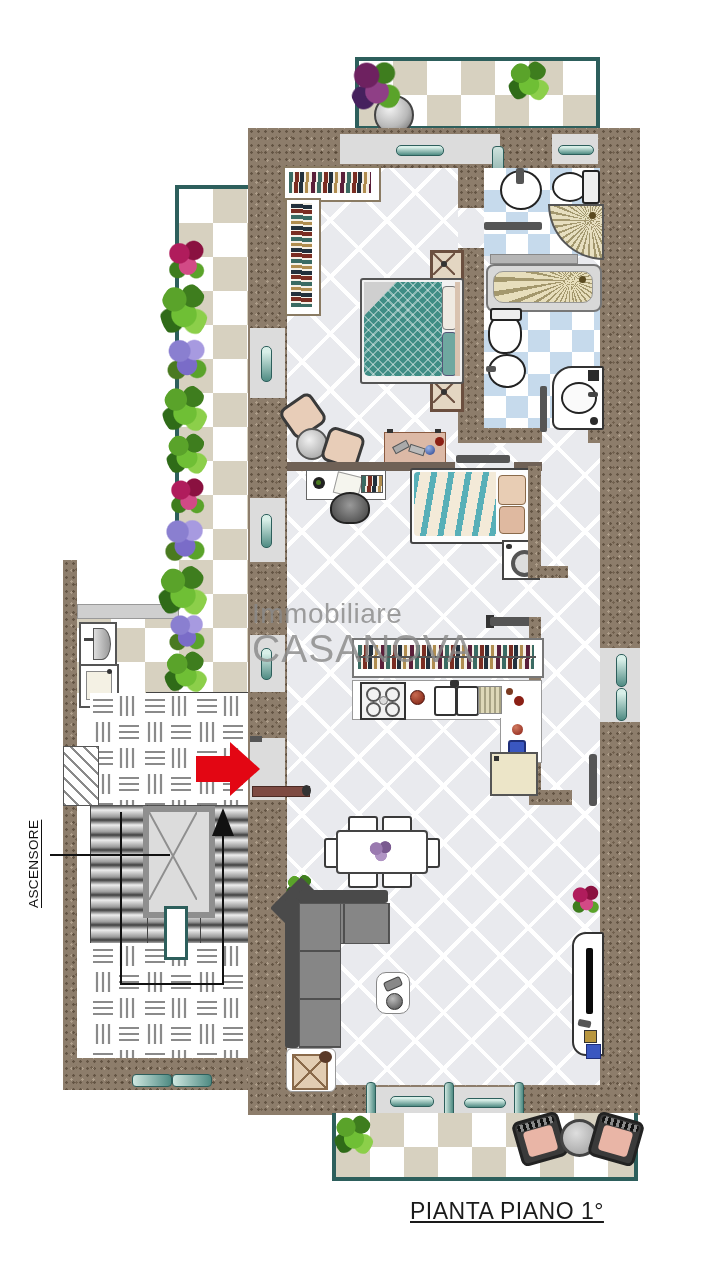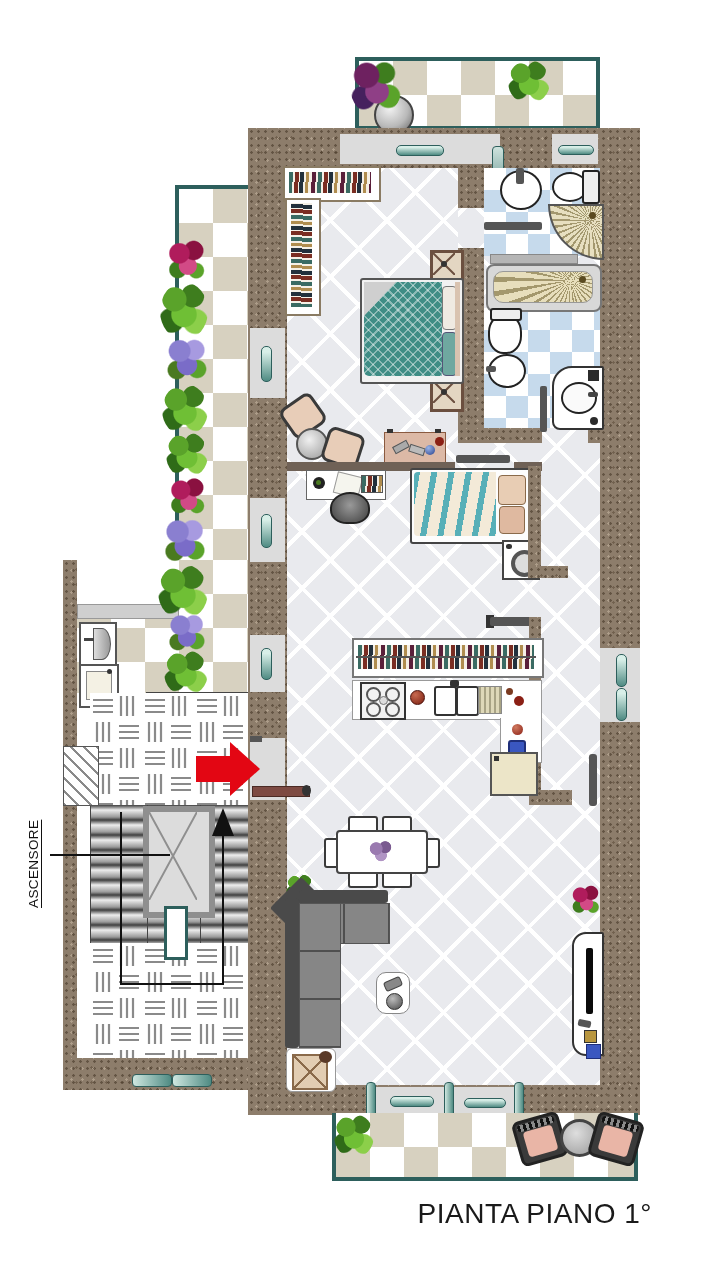--- a/index.html
+++ b/index.html
@@ -59,21 +59,21 @@
   .dchair{background:#fff;border:2px solid #3a3a3a;border-radius:3px;}
   .lounge{background:#3a3a3a;border:3px solid #222;border-radius:7px;}
   .lounge .cush{position:absolute;left:6px;right:6px;top:9px;bottom:5px;background:#e9b5a6;border-radius:4px;}
   .lounge .bars{position:absolute;left:2px;right:2px;top:1px;height:7px;background:repeating-linear-gradient(90deg,#111 0 3px,#8a8a8a 3px 6px);border-radius:3px;}
   .seam-v{background-image:repeating-linear-gradient(180deg,transparent 0 46px,#4f4f4f 46px 48px);}
   .seam-h{background-image:repeating-linear-gradient(90deg,transparent 0 43px,#4f4f4f 43px 45px);}
   .txt{color:#111;}
   #watermark{color:#8a8a8a;opacity:.82;line-height:1.02;z-index:60;pointer-events:none;}
   #watermark .w1{font-size:28px;letter-spacing:.5px;}
   #watermark .w2{font-size:39px;letter-spacing:1px;}
-  #caption{font-size:28px;color:#1a1a1a;letter-spacing:.5px;text-align:right;z-index:70;}
+  #caption{font-size:23px;color:#1a1a1a;letter-spacing:.5px;text-align:left;z-index:70;text-decoration:underline;}
   #ascensore{font-size:13.5px;letter-spacing:.4px;text-decoration:underline;writing-mode:vertical-rl;transform:rotate(180deg);z-index:40;}
   .hatch{background:#fff;background-image:repeating-linear-gradient(45deg,#8a8a8a 0 2px,transparent 2px 9px);border:1px solid #555;}
 </style>
 </head>
 <body>
 
 <div id="plan">
 
   <svg width="0" height="0" style="position:absolute">
     <defs>
@@ -382,16 +382,20 @@
   <div class="abs lounge" style="left:516px;top:1116px;width:42px;height:40px;transform:rotate(-16deg)">
       <div class="bars"></div>
       <div class="cush"></div>
     </div>
   <div class="abs" style="left:560px;top:1119px;width:33px;height:32px;border-radius:50%;background:radial-gradient(circle at 40% 35%,#dedede,#9a9a9a);border:3px solid #444"></div>
   <div class="abs lounge" style="left:592px;top:1116px;width:42px;height:40px;transform:rotate(16deg)">
       <div class="bars"></div>
       <div class="cush"></div>
     </div>
 
+  <div id="watermark" class="abs" style="left:252px;top:600px">
+    <div class="w1">Immobiliare</div>
+    <div class="w2">CASANOVA</div>
+  </div>
 
   <div id="caption" class="abs" style="left:410px;top:1198px;width:242px">PIANTA PIANO 1°</div>
 
 </div>
 
 </body></html>

